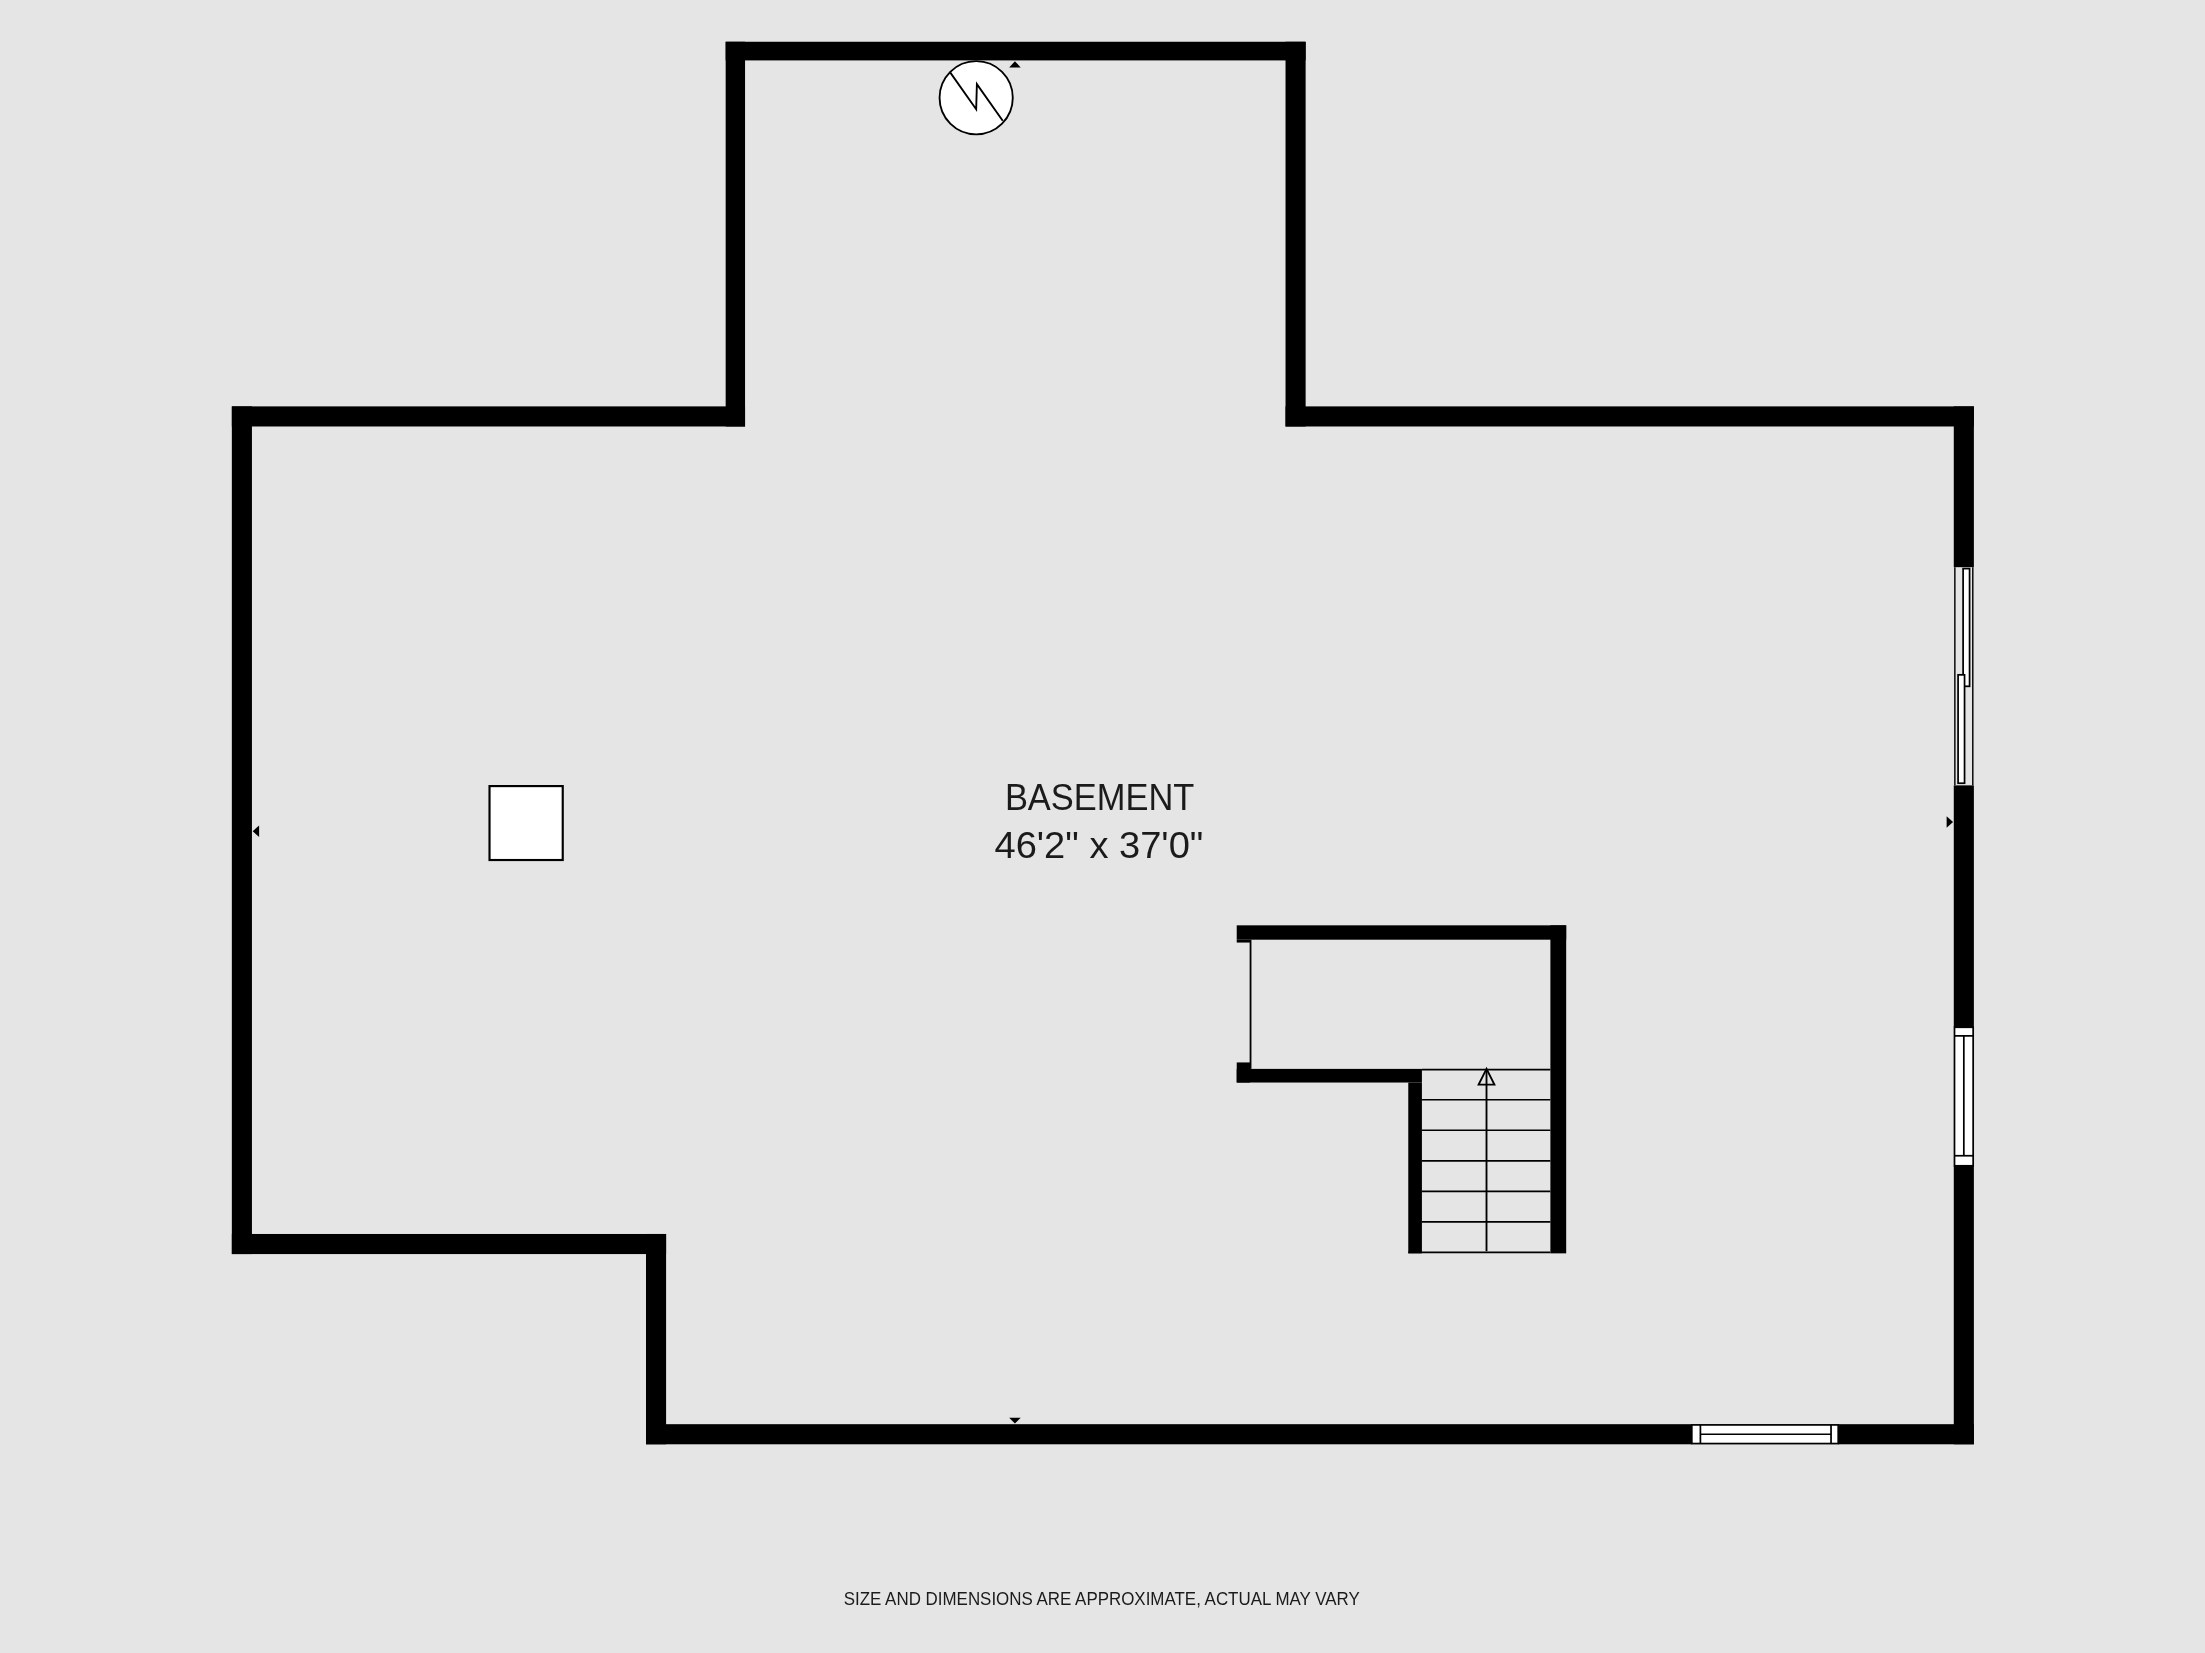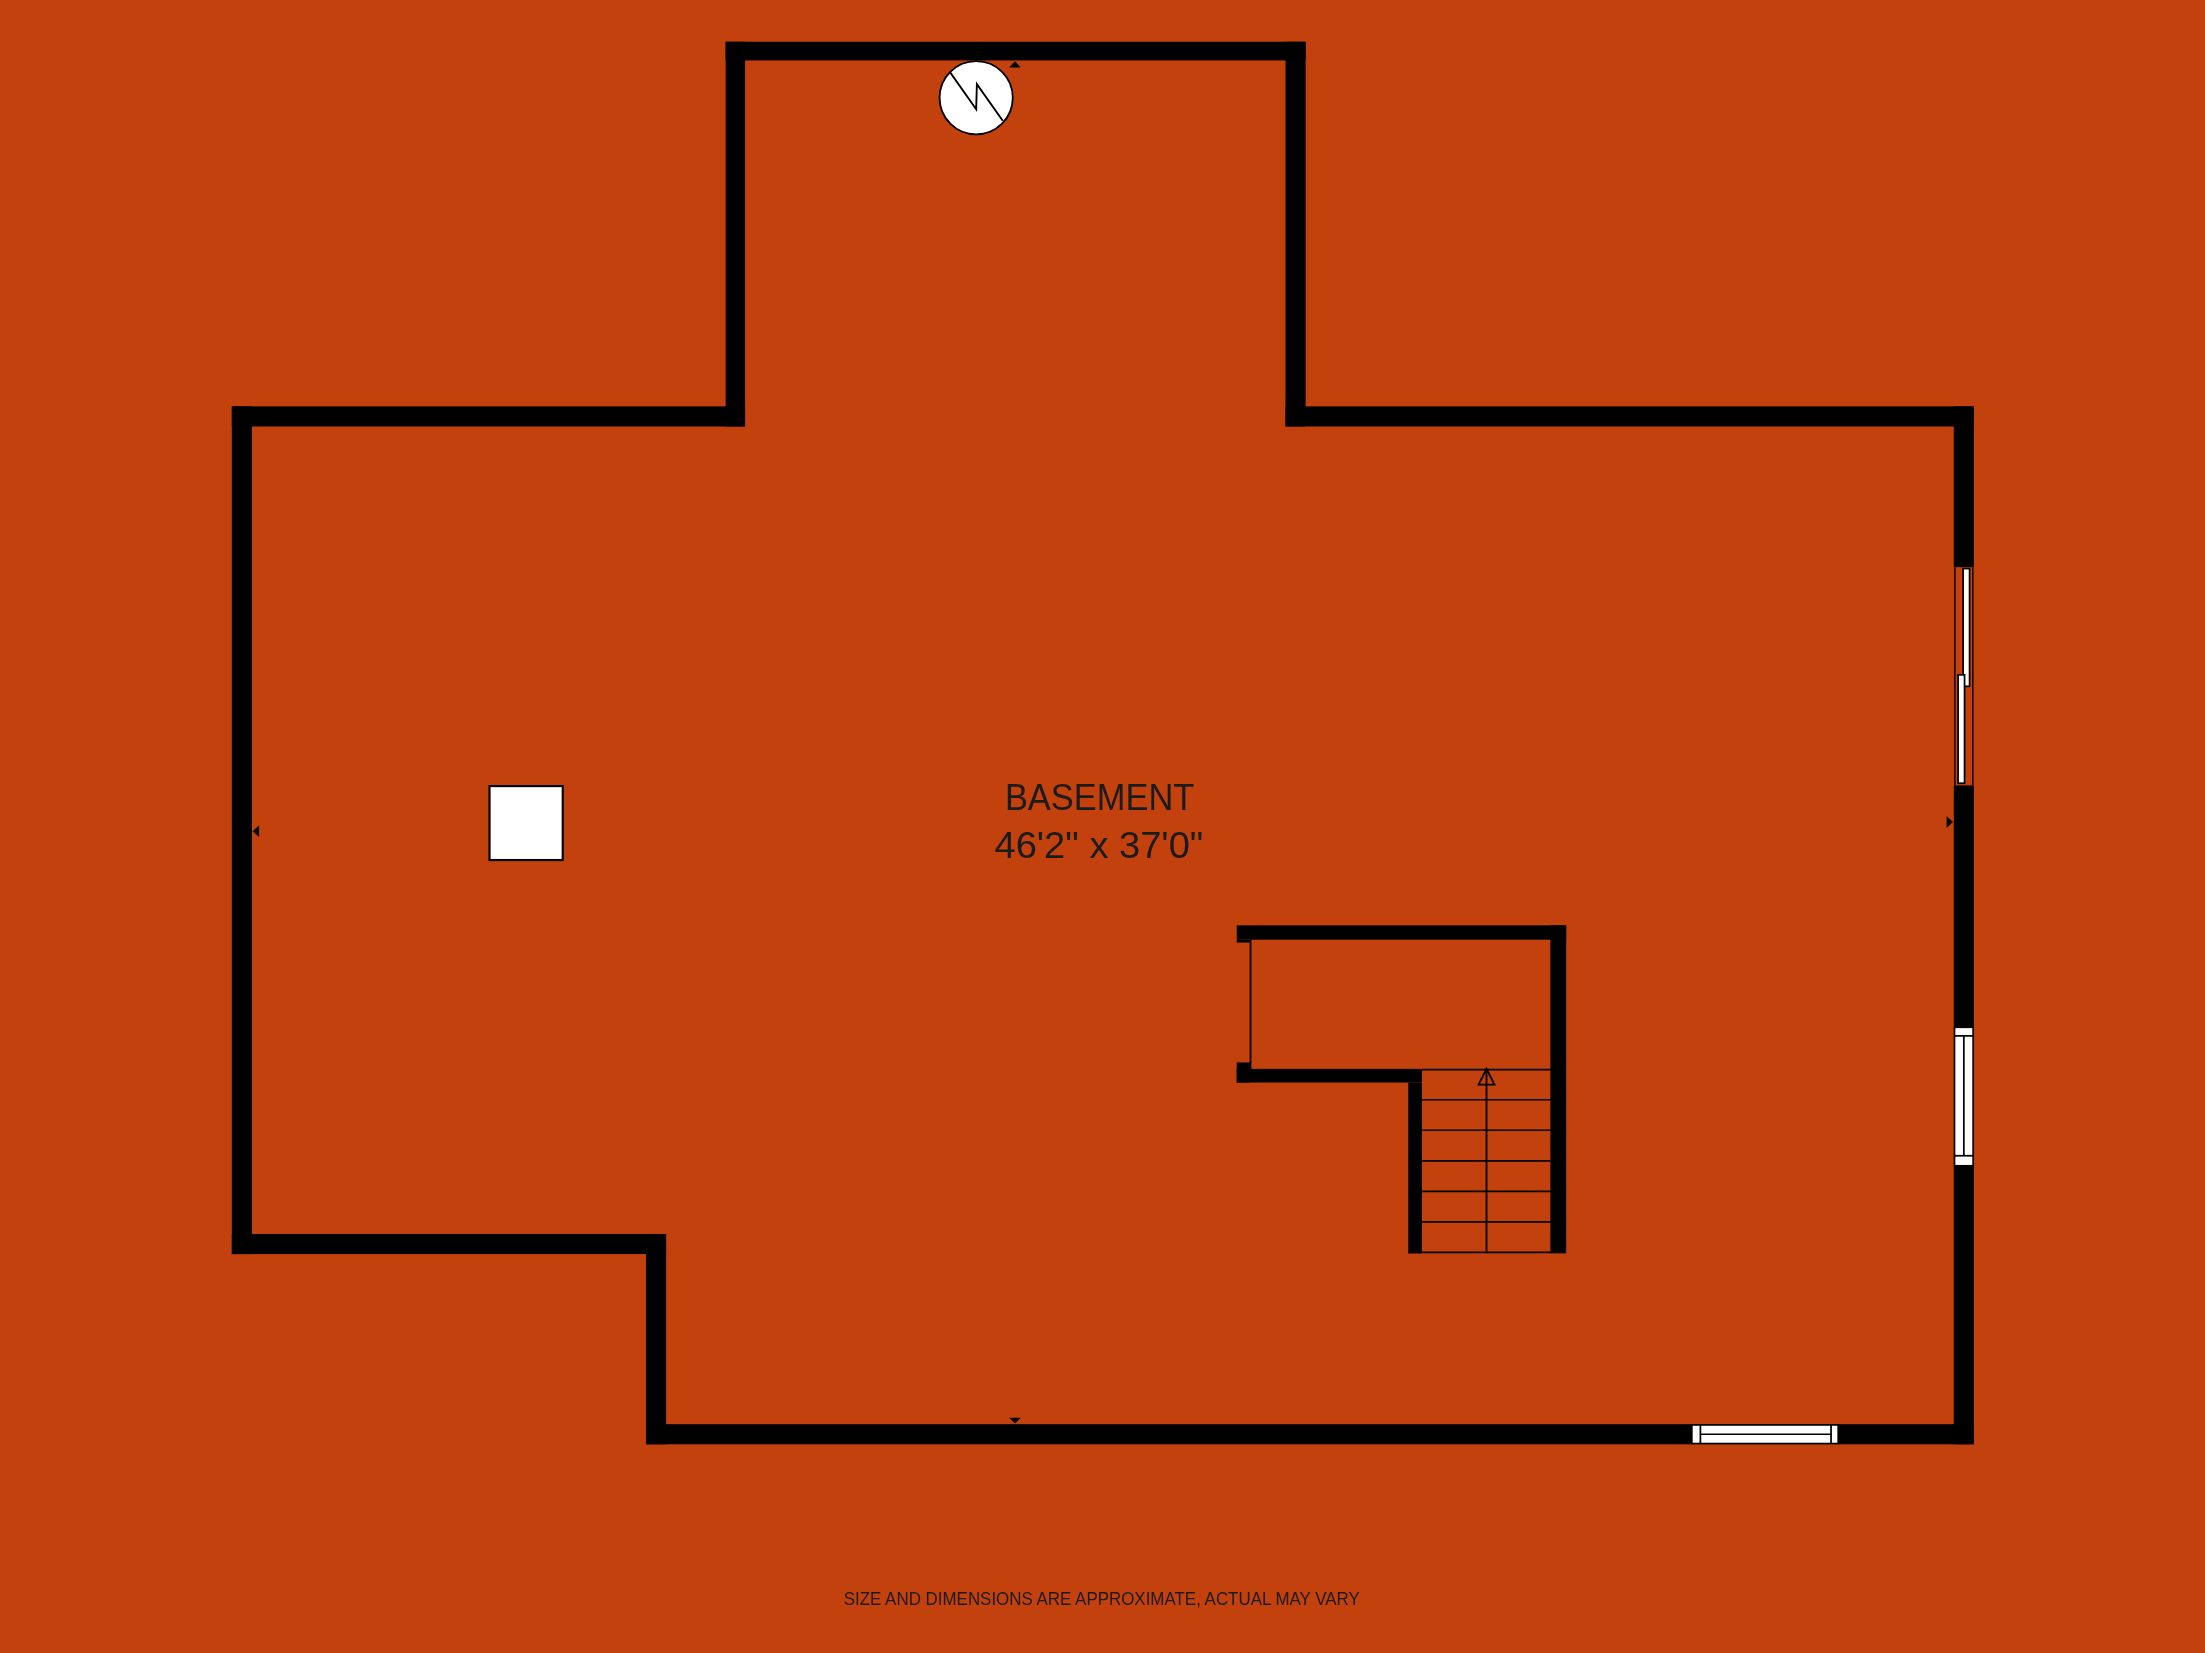--- a/index.html
+++ b/index.html
@@ -1,16 +1,16 @@
 <!DOCTYPE html>
 <html style="font-size:11.5px"><head>
 <meta charset="utf-8">
 <style>
   html,body{margin:0;padding:0;background:#ffffff;}
-  .page{position:relative;width:2205px;height:1654px;background:#c2410c;overflow:hidden;
+  .page{position:relative;width:2205px;height:1654px;background:#e5e5e5;overflow:hidden;
         font-family:"Liberation Sans", sans-serif;}
   svg{position:absolute;left:0;top:0;}
 </style>
 </head>
 <body>
 <div class="page">
 <svg width="2205" height="1654" viewBox="0 0 3072 2304">
 
   <g>
 

